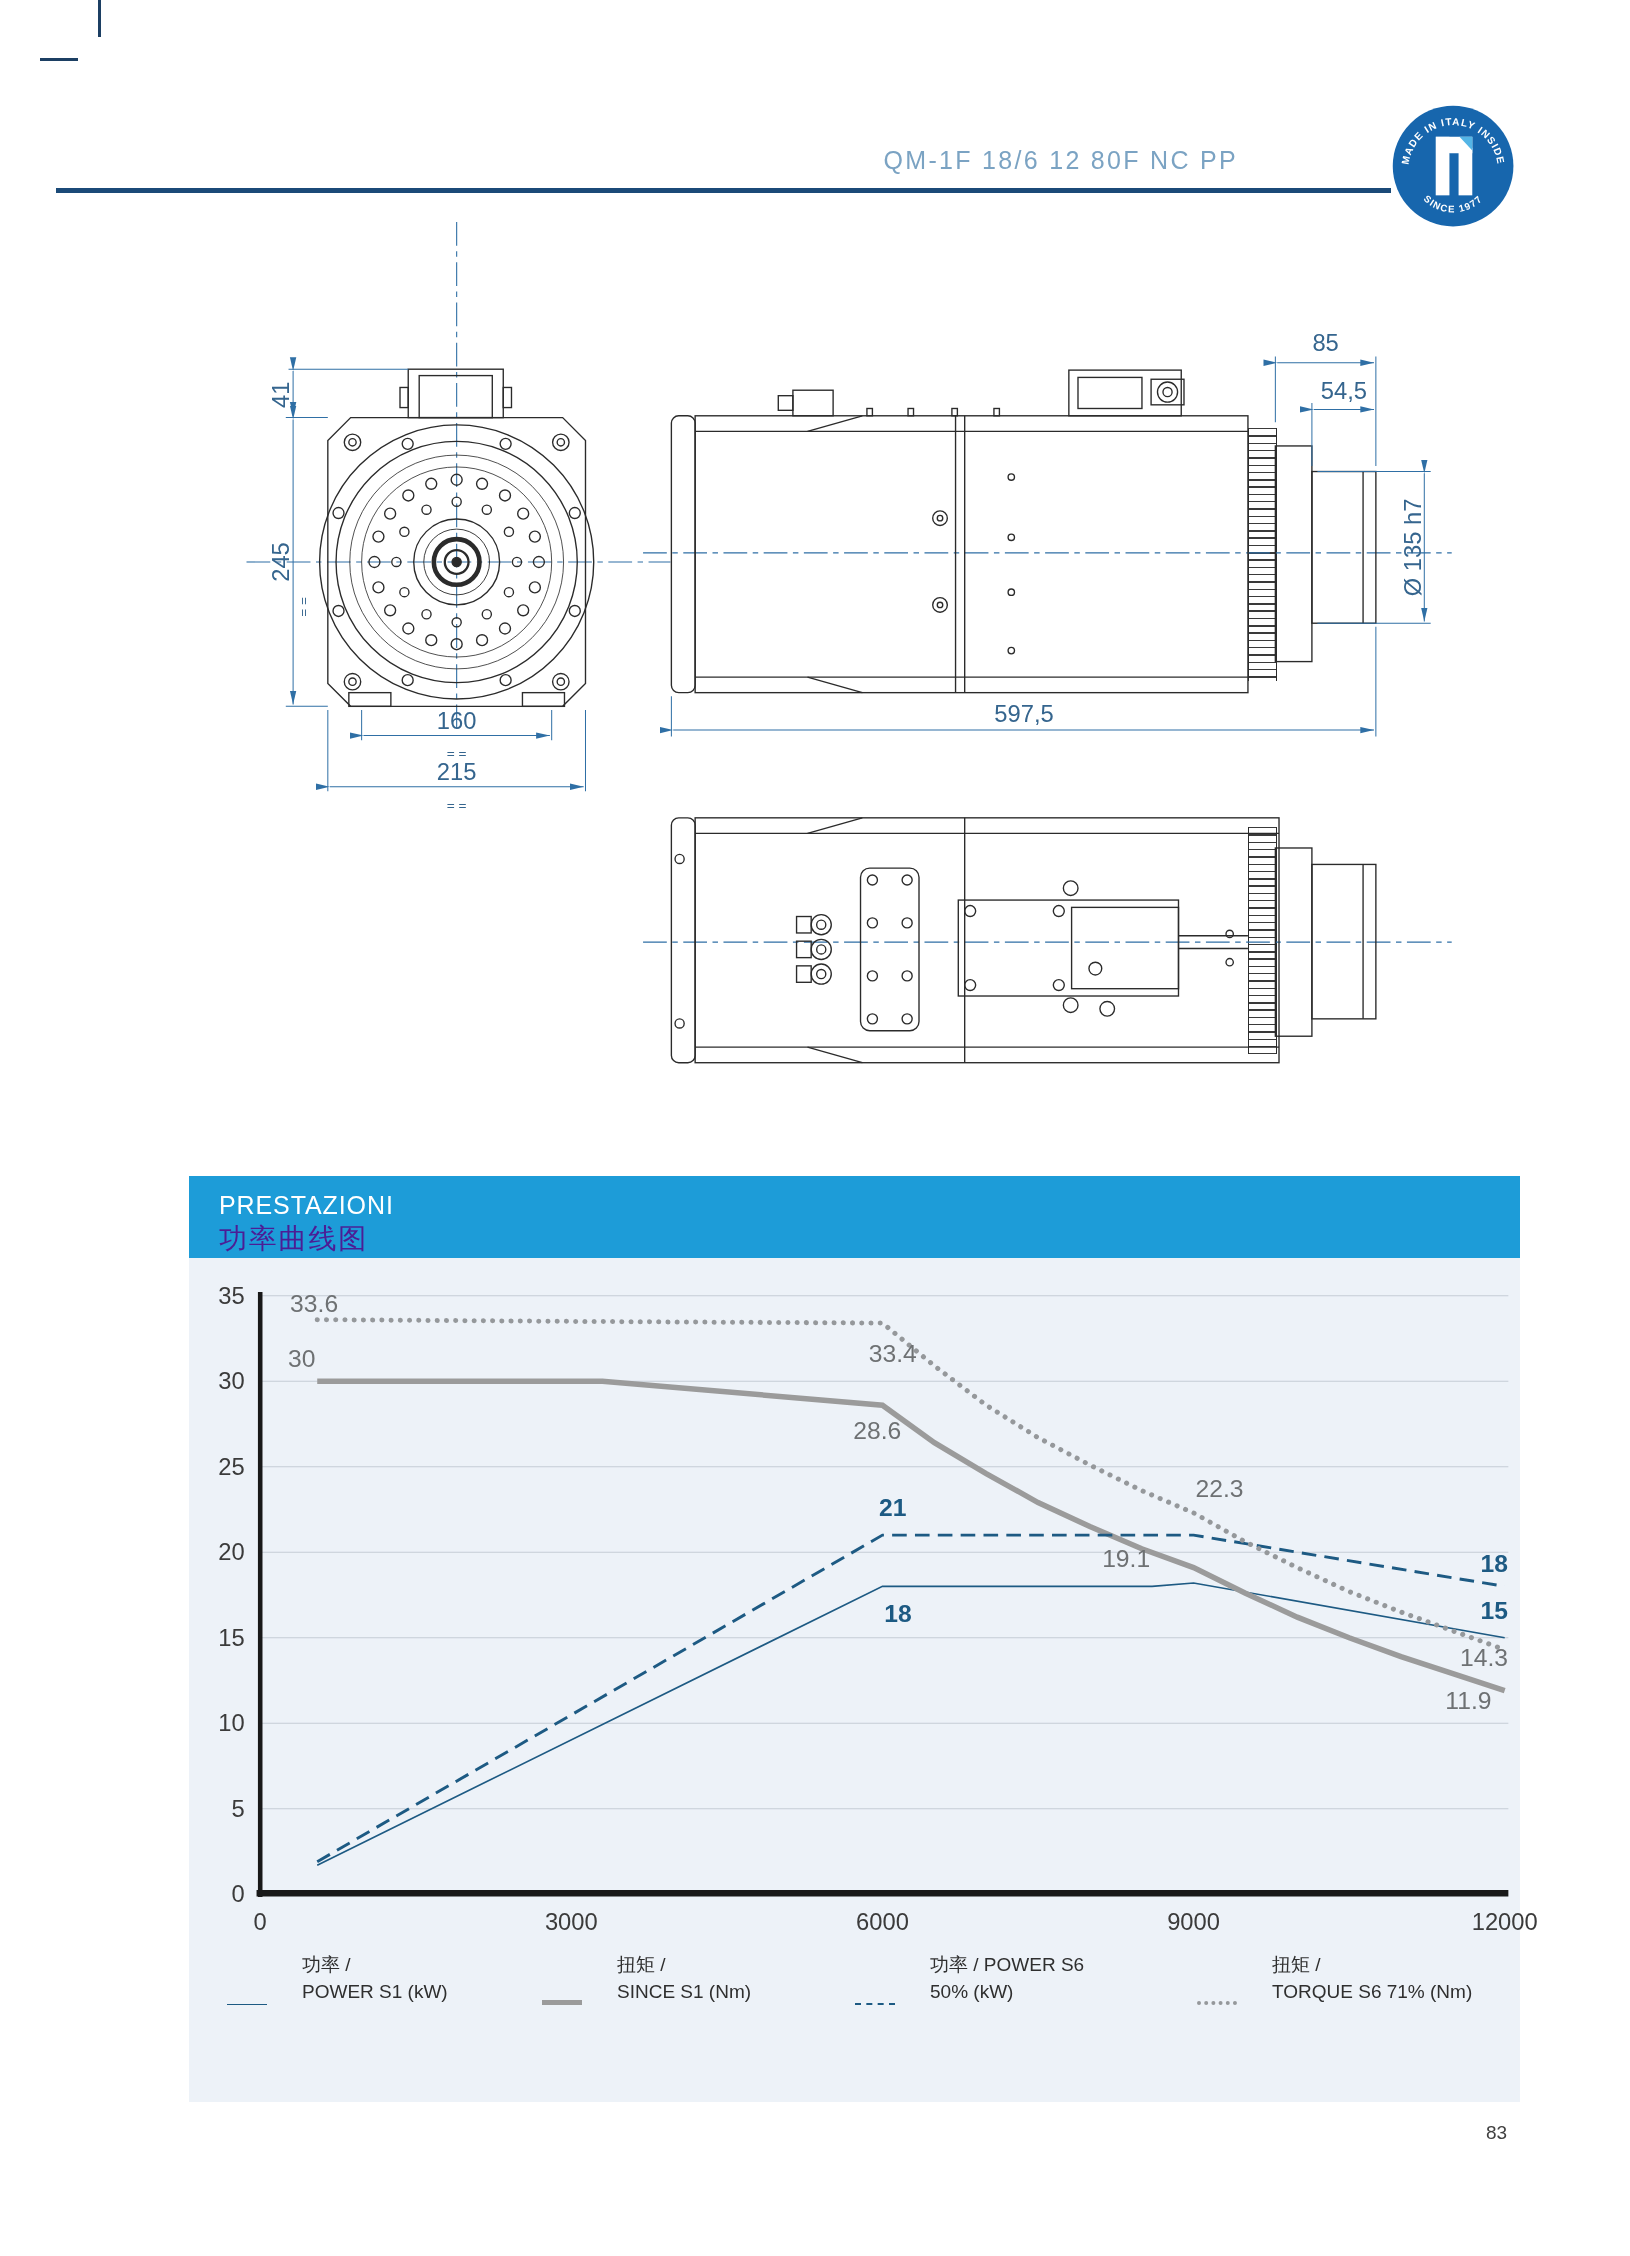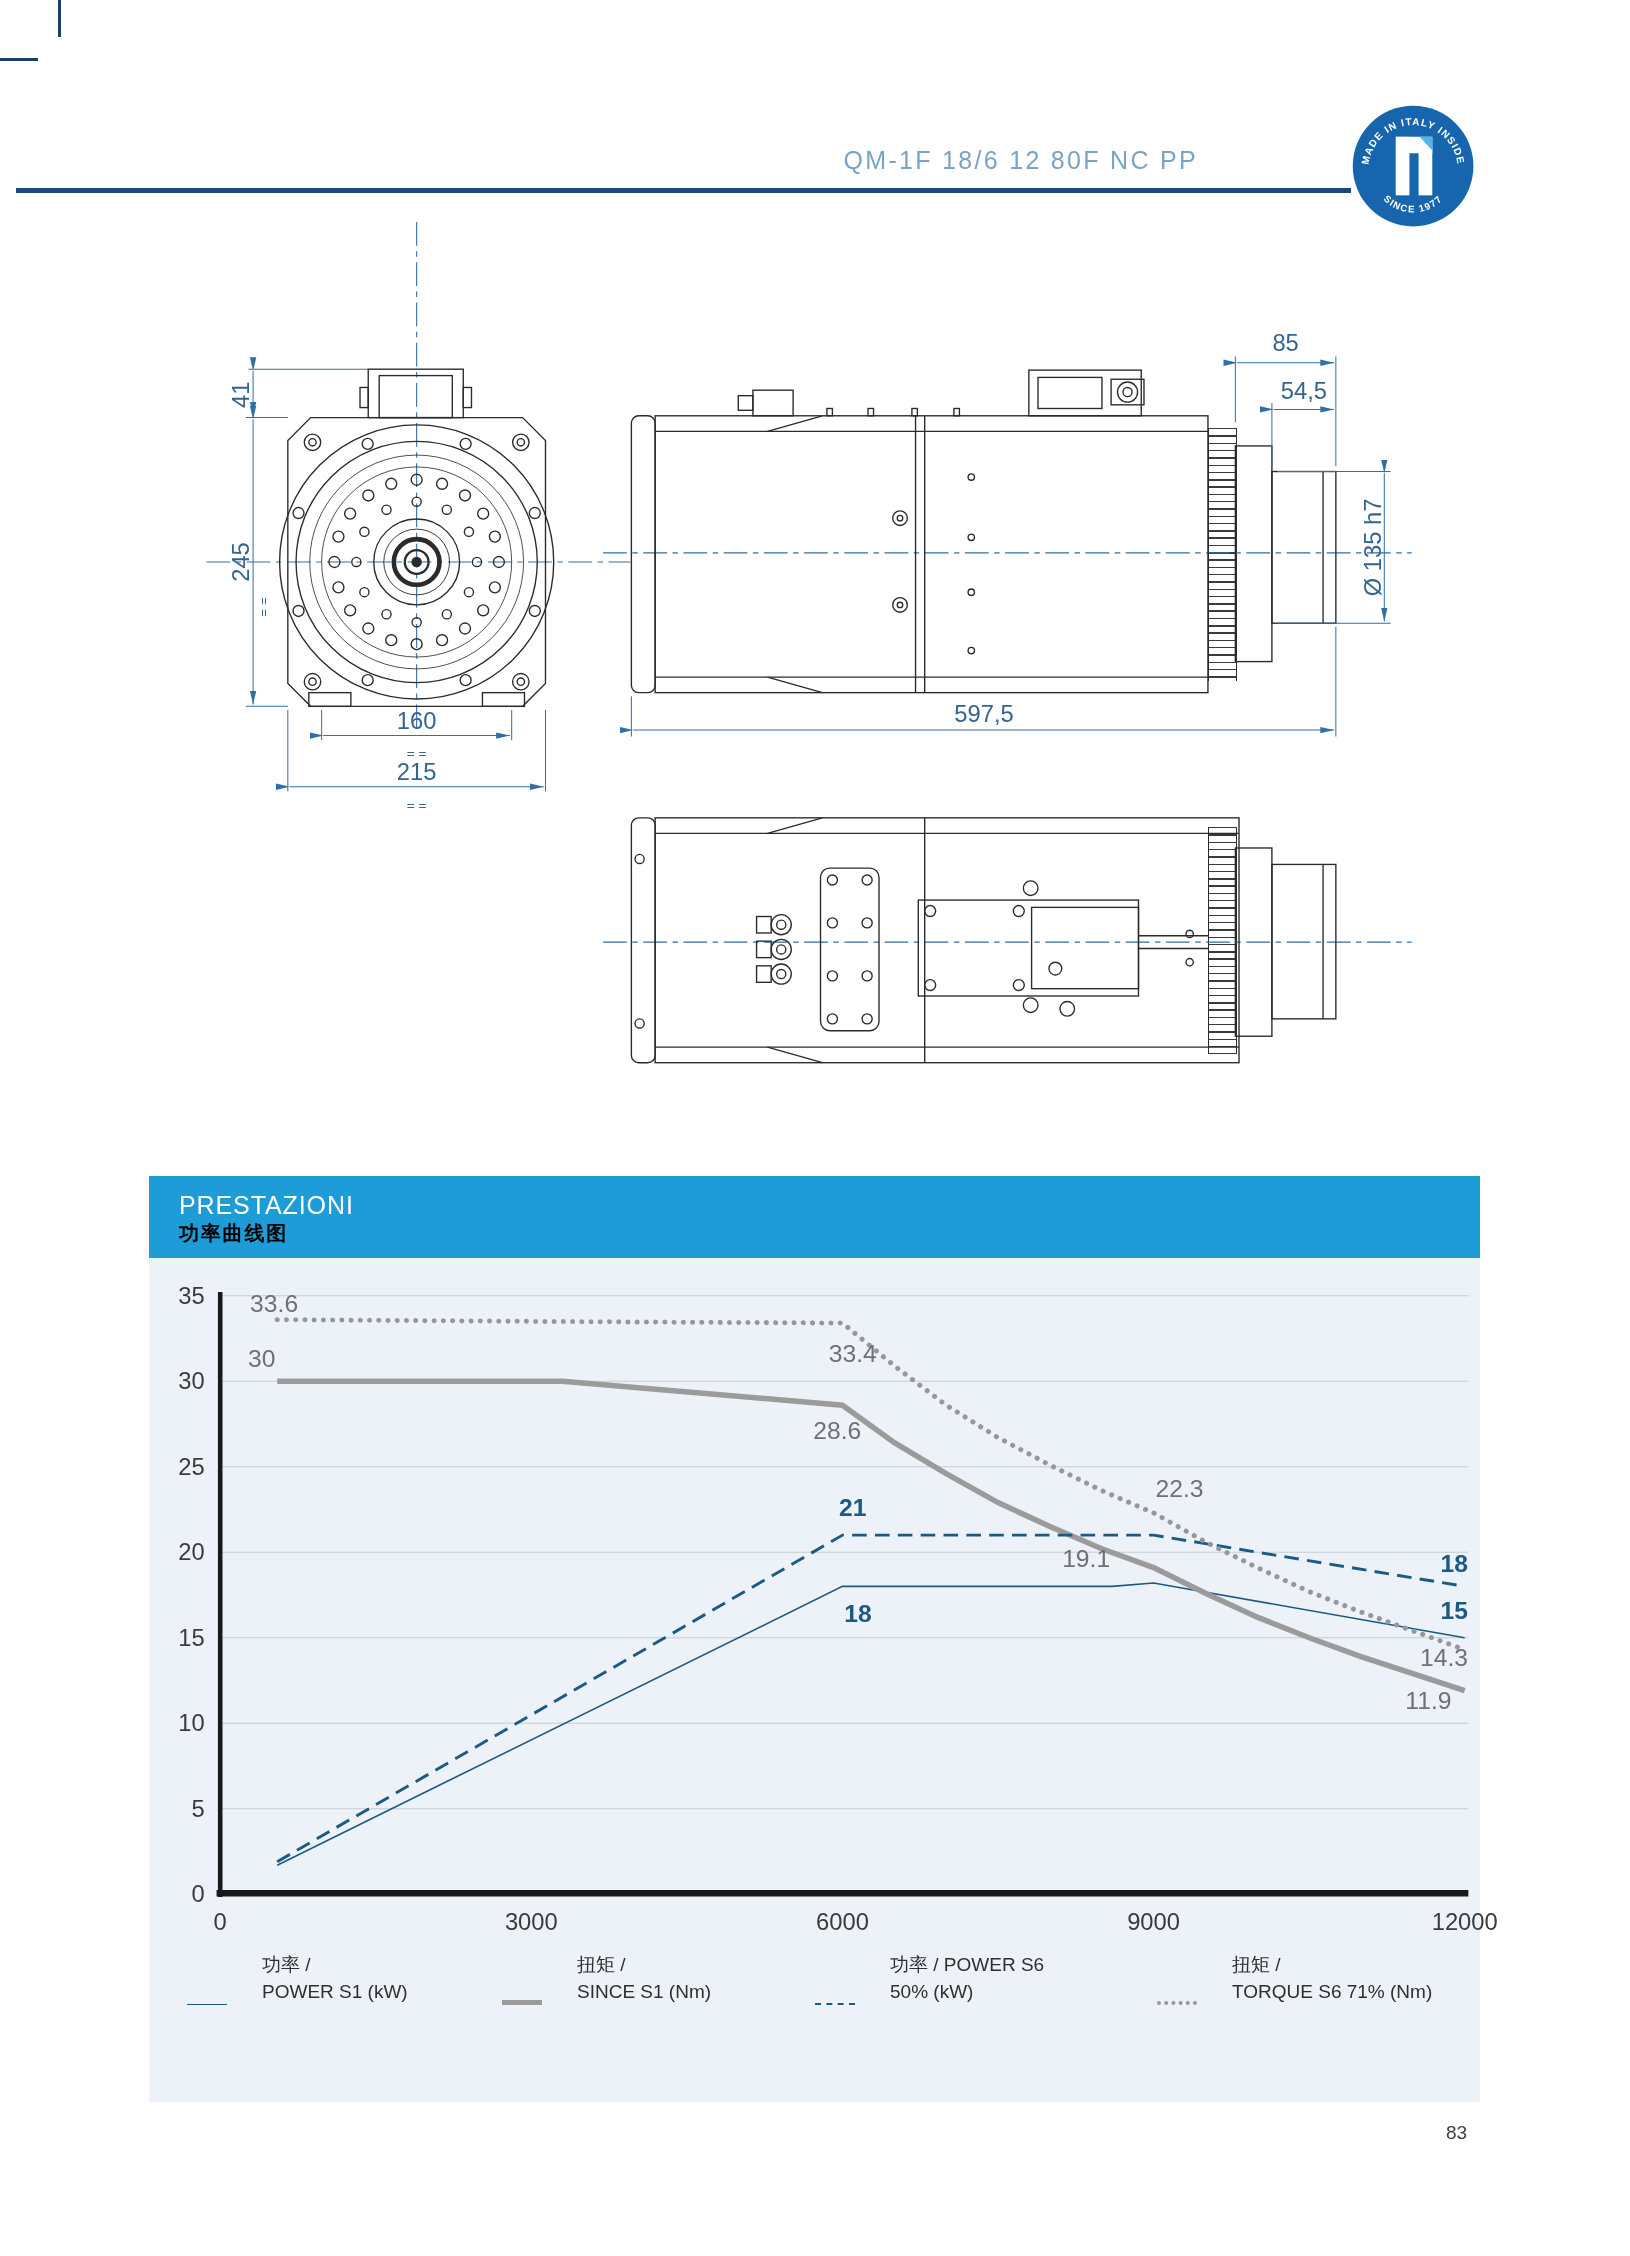--- a/index.html
+++ b/index.html
@@ -1,29 +1,29 @@
 <!DOCTYPE html>
 <html style="font-size:14.6px"><head>
 <meta charset="utf-8">
 <style>
   html,body{margin:0;padding:0;background:#ffffff;}
   .page{position:relative;width:1522px;height:2257px;background:#fff;overflow:hidden;
-        font-family:"Liberation Sans", sans-serif;}
+        font-family:"Liberation Sans", sans-serif;margin-left:40px;}
   .abs{position:absolute;}
   
   .product-title{position:absolute;top:146px;right:324px;font-size:25px;letter-spacing:2.3px;
                  color:#7ba3c3;font-weight:400;}
   .header-rule{position:absolute;left:16.4px;top:188px;width:1335px;height:4.6px;background:#1b4a78;}
   
   .mark{position:absolute;background:#1c3f63;}
   
   .panel{position:absolute;left:149px;top:1176px;width:1331px;height:926px;background:#edf2f8;}
   .panel-header{position:absolute;left:149px;top:1176px;width:1331px;height:82px;background:#1d9cd8;}
   .panel-title{position:absolute;left:30px;top:14.6px;color:#ffffff;font-size:25px;letter-spacing:0.9px;}
-  .panel-subtitle{position:absolute;left:30px;top:44px;color:#000000;font-size:20px;letter-spacing:1.8px;font-weight:bold;}
+  .panel-subtitle{position:absolute;left:30px;top:44px;color:#4c1d95;font-size:28px;letter-spacing:1.8px;}
   
   .ribs{position:absolute;background:repeating-linear-gradient(to bottom,#3a3a3a 0px,#3a3a3a 1.4px,
         transparent 1.4px,transparent 7.3px);border-left:1.3px solid #2b2b2b;border-right:1.3px solid #2b2b2b;}
   
   .legend-item{position:absolute;display:flex;align-items:flex-end;}
   .legend-marker{display:inline-block;width:40px;margin-top:11px;}
   .mk-thin{border-top:1.8px solid #1d5a83;}
   .mk-thick{border-top:5.5px solid #9b9b9b;}
   .mk-dash{border-top:2.7px dashed #1d5a83;}
   .mk-dot{border-top:4.6px dotted #95989b;}

